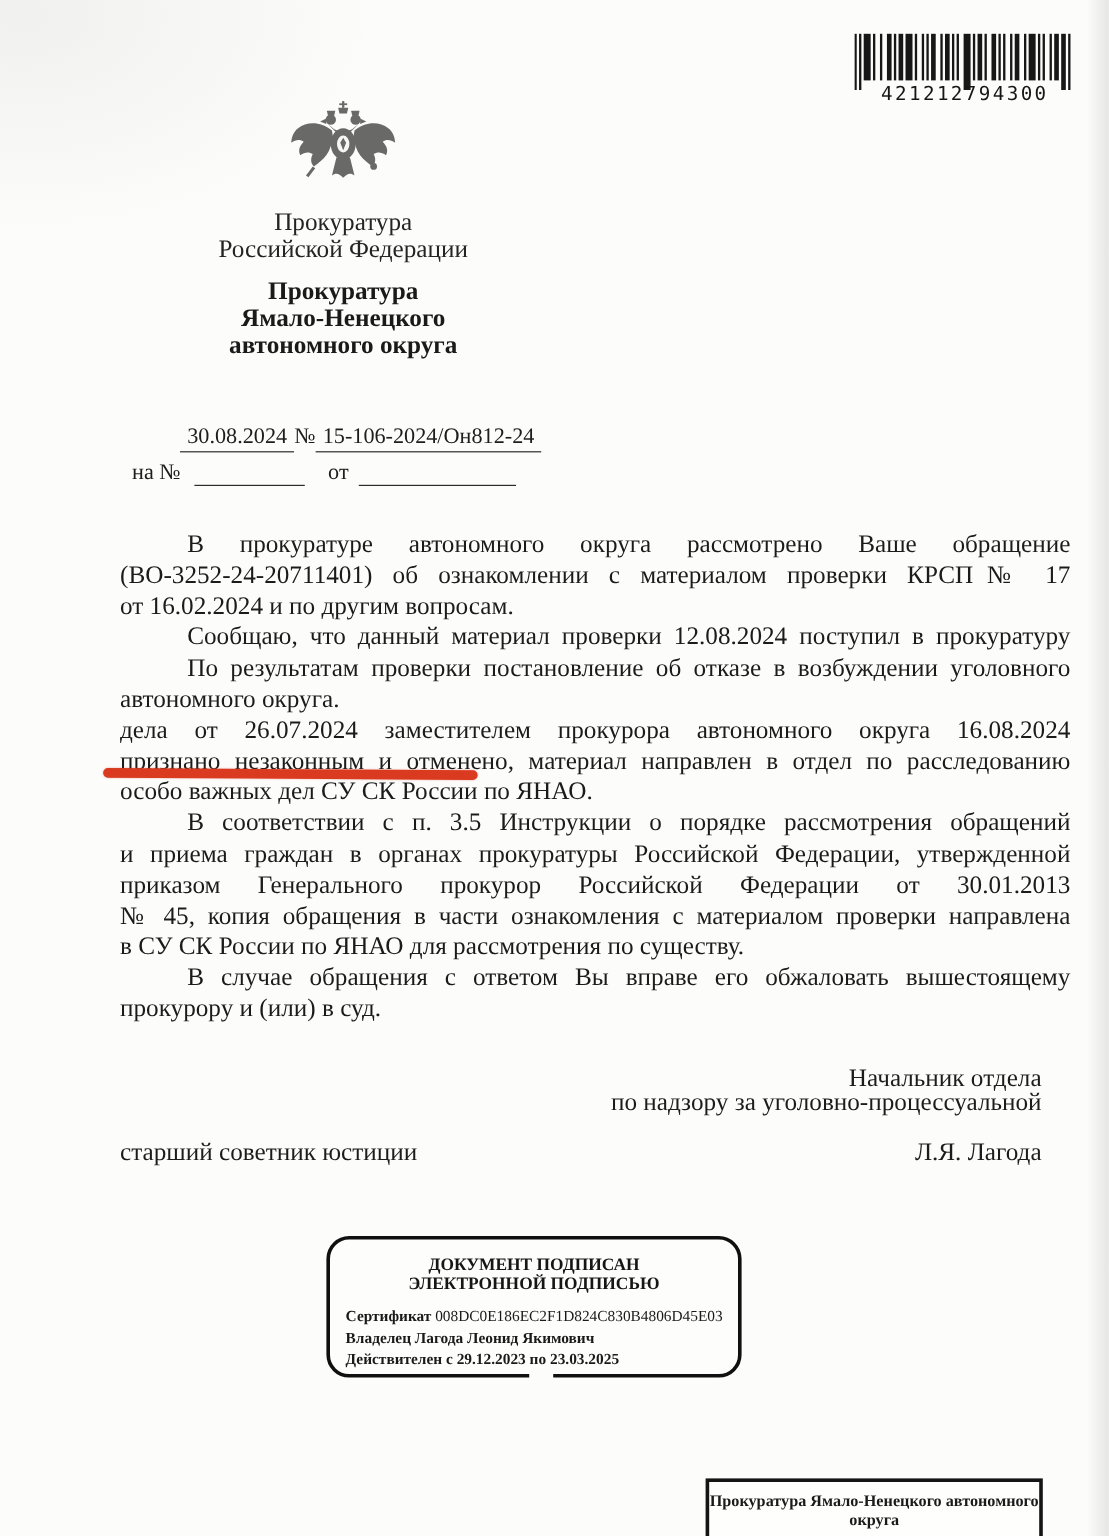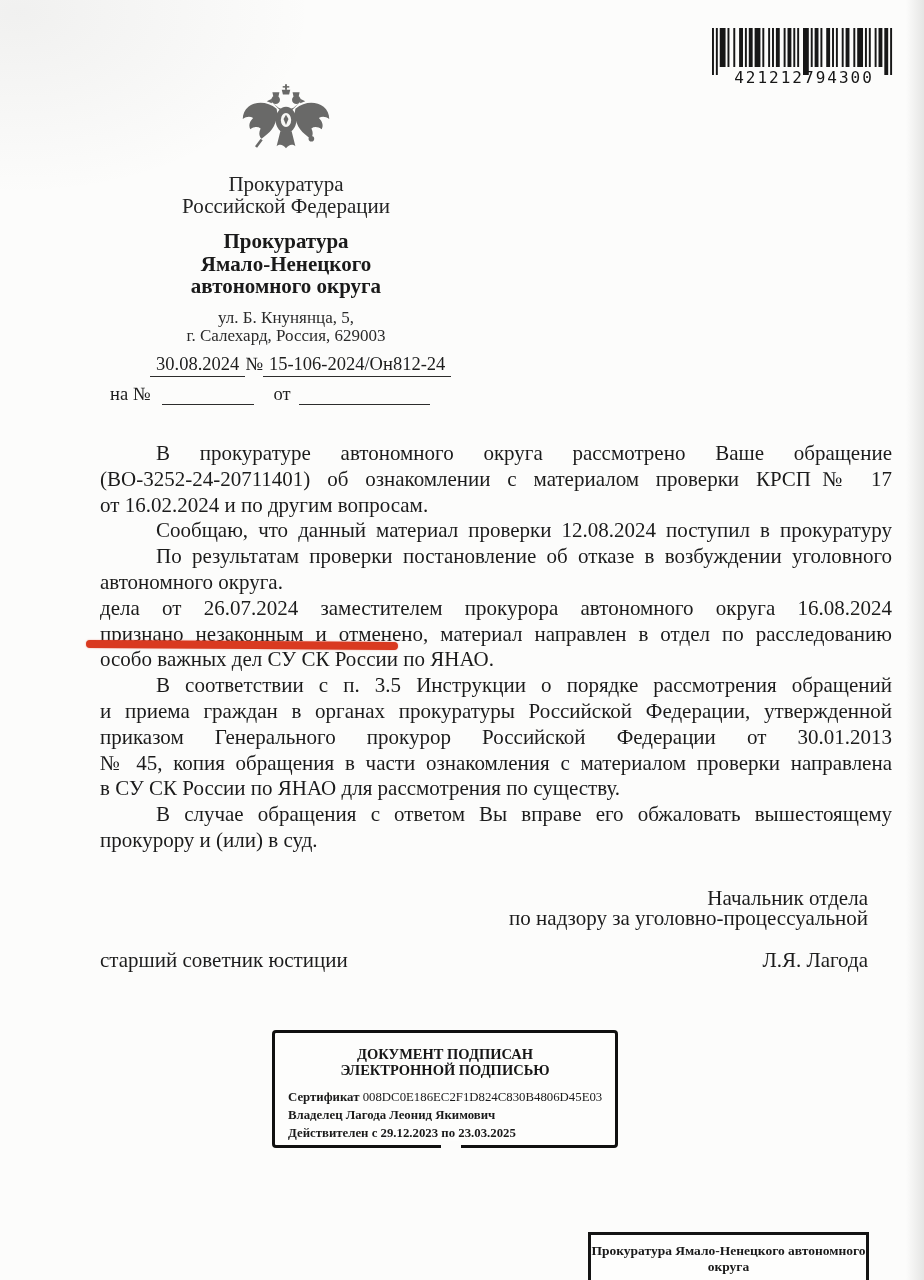--- a/index.html
+++ b/index.html
@@ -42,21 +42,21 @@
   .bline.ind{text-indent:56px;}
   .red-underline{position:absolute;left:86px;top:641px;width:312px;height:7.5px;
     background:#d93a20;border-radius:4px;transform:rotate(.35deg);
     box-shadow:0 0 1.5px rgba(217,58,32,.55);}
   
   .sig{position:absolute;left:100px;top:889px;width:768px;font-size:21px;color:#1c1c1c;text-align:right;}
   .sig .pos{line-height:19.5px;}
   .sig .rankrow{display:flex;justify-content:space-between;margin-top:21px;line-height:22px;}
   
   .stamp{position:absolute;left:272px;top:1030px;width:346px;height:118px;
-    border:3.5px solid #101010;border-radius:4px;box-sizing:border-box;
+    border:3.5px solid #101010;border-radius:19px;box-sizing:border-box;
     background:rgba(255,255,255,.4);}
   .stamp-gap{position:absolute;left:166px;bottom:-5px;width:20px;height:9px;background:#fcfcfb;}
   .stamp-title{margin-top:13px;text-align:center;font-weight:bold;font-size:14.5px;line-height:16px;color:#161616;}
   .stamp-info{margin:10px 0 0 13px;font-size:12.8px;line-height:18px;color:#1a1a1a;font-weight:bold;}
   .stamp-info .val{font-weight:normal;}
   .stamp-info .owner{font-weight:bold;}
   
   .footbox{position:absolute;left:588px;top:1232px;width:281px;height:64px;
     border:3px solid #141414;box-sizing:border-box;text-align:center;background:rgba(255,255,255,.5);}
   .footbox .l1{margin-top:8px;font-size:13.5px;font-weight:bold;color:#1a1a1a;}
@@ -135,24 +135,20 @@
     </svg>
     <div class="lh-top">
       <div>Прокуратура</div>
       <div>Российской Федерации</div>
     </div>
     <div class="lh-bold">
       <div>Прокуратура</div>
       <div>Ямало-Ненецкого</div>
       <div>автономного округа</div>
     </div>
-    <div class="lh-addr">
-      <div>ул. Б. Кнунянца, 5,</div>
-      <div>г. Салехард, Россия, 629003</div>
-    </div>
   </div>
 
   <div class="refline">
     <span class="u">30.08.2024</span><span>№</span><span class="u">15-106-2024/Он812-24</span>
   </div>
   <div class="naline">
     <span>на №</span><span class="blank b1"></span><span class="ot">от</span><span class="blank b2"></span>
   </div>
 
   <div class="body">

